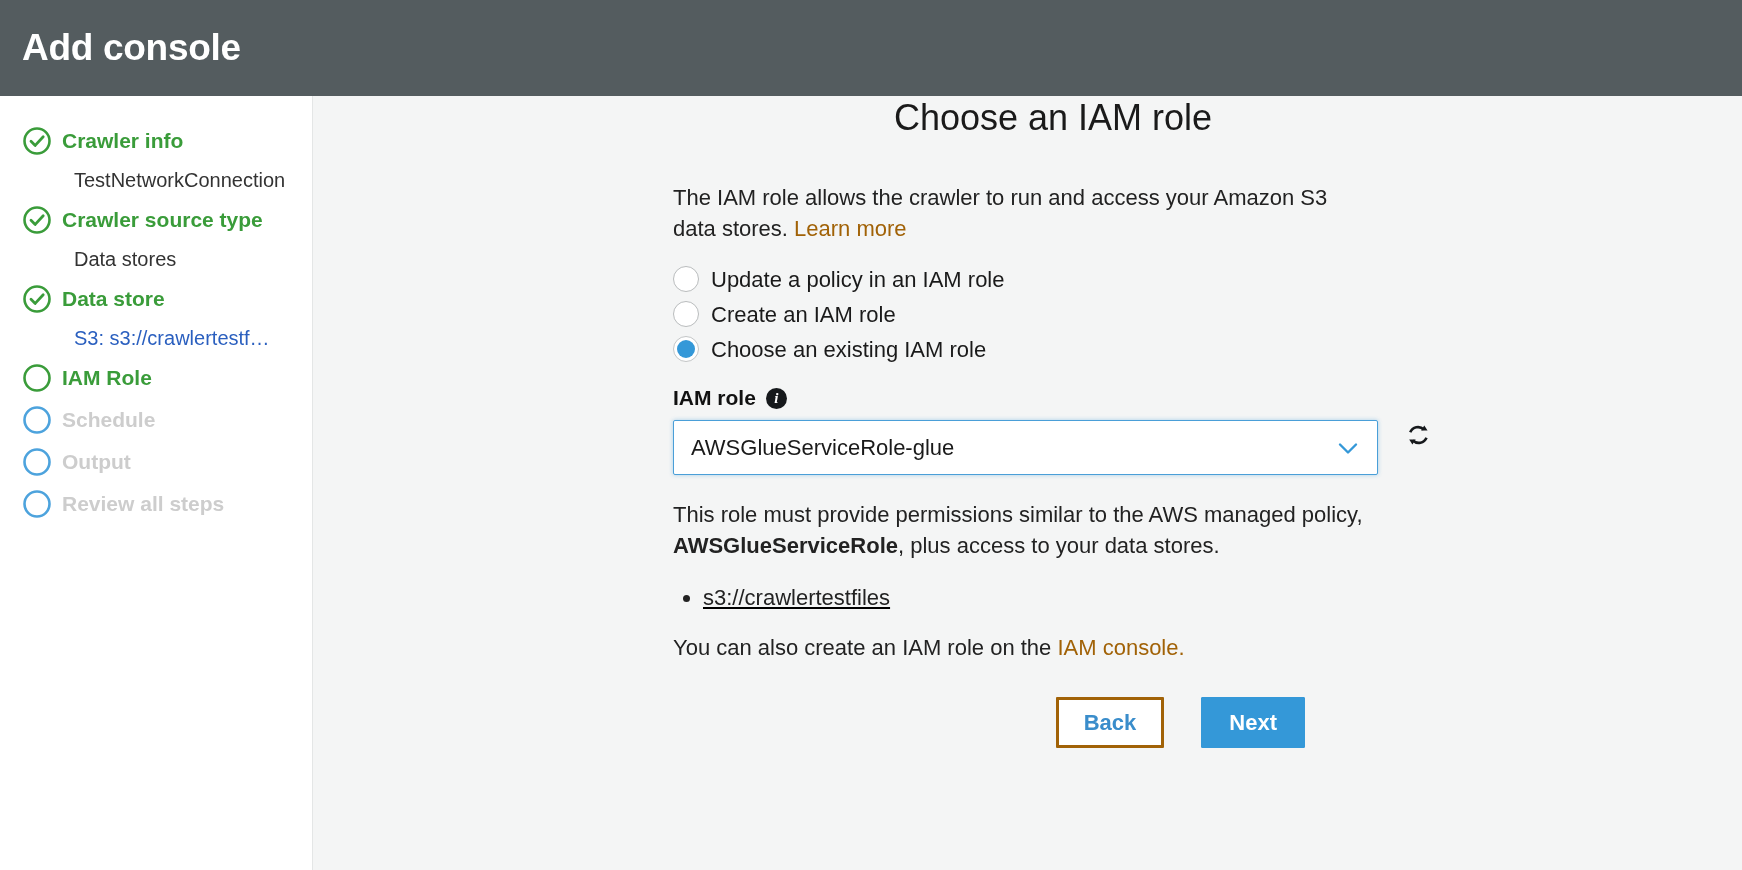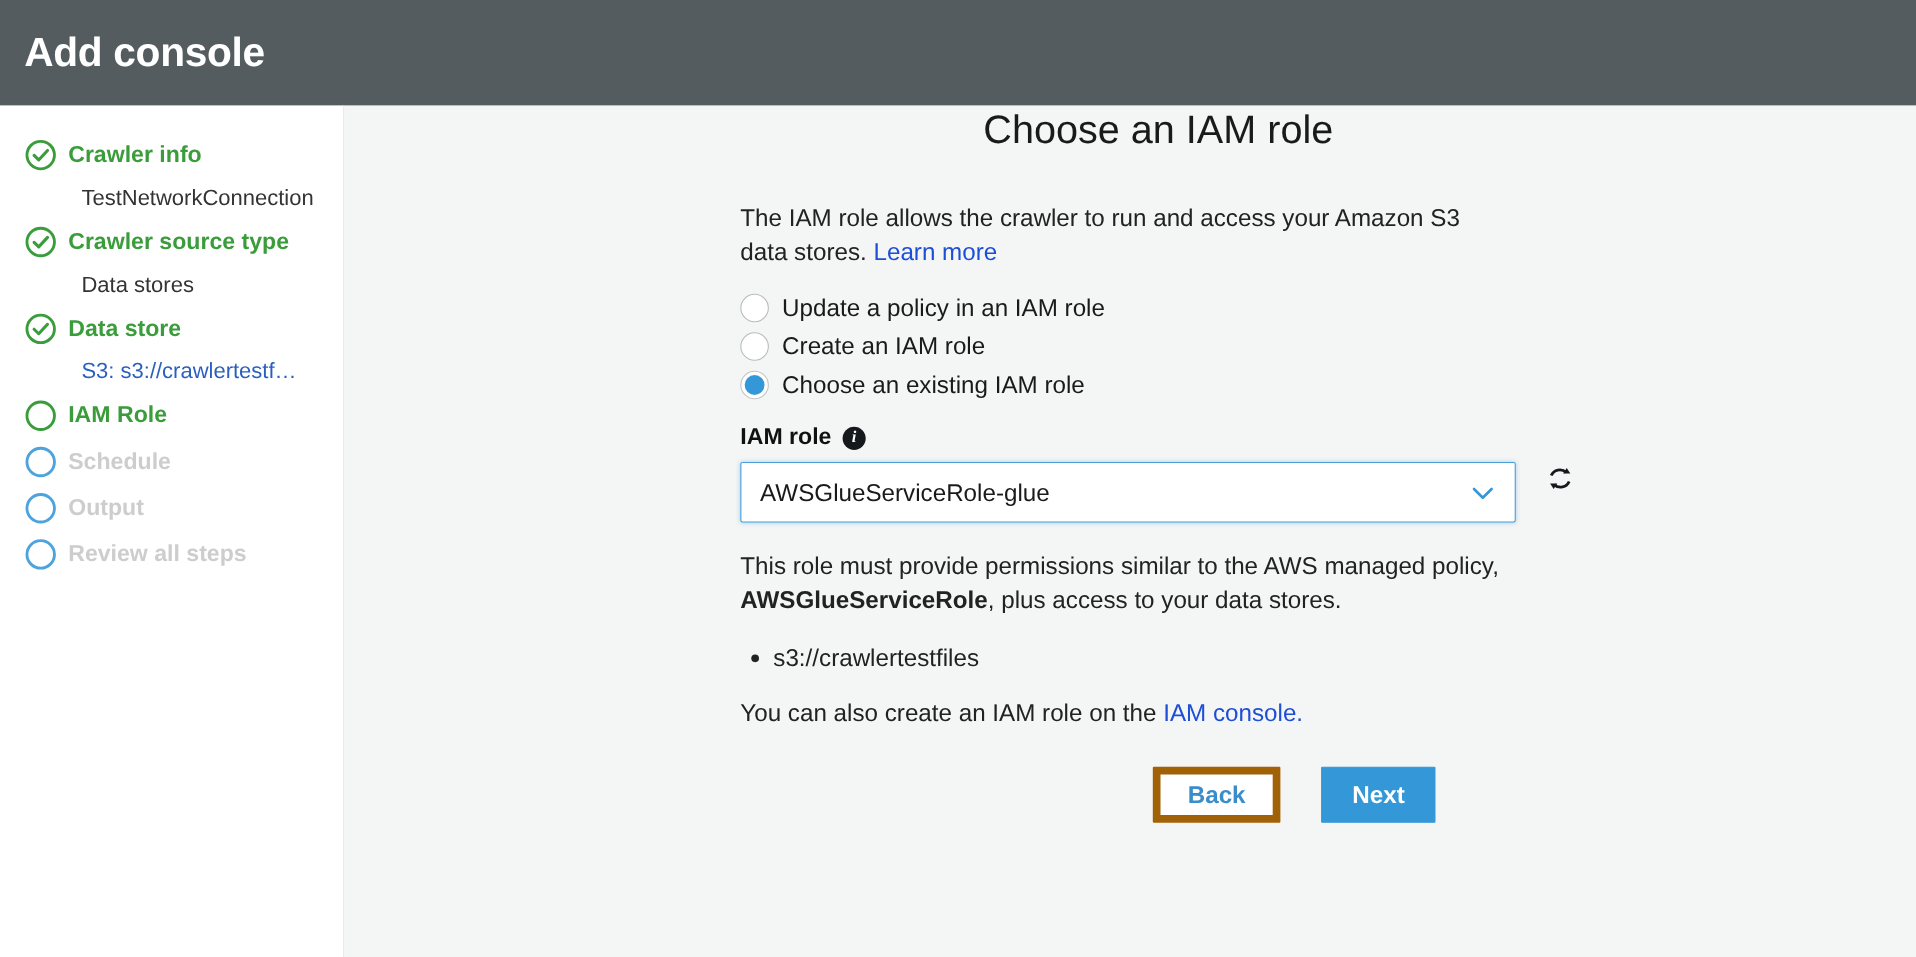--- a/index.html
+++ b/index.html
@@ -97,25 +97,25 @@
     margin: 0 0 42px 0;
     line-height: 44px;
   }
   .intro {
     font-size: 22px;
     line-height: 31px;
     color: #222222;
     margin: 0 0 22px 0;
     max-width: 700px;
   }
-  a.lnk { color: #1d4ed8; text-decoration: none; cursor: pointer; }
+  a.lnk { color: #a16207; text-decoration: none; cursor: pointer; }
 
   .radio-row {
     display: flex;
-    align-items: center;
+    align-items: flex-start;
     margin-bottom: 7px;
   }
   .radio {
     width: 26px; height: 26px;
     border-radius: 50%;
     border: 1px solid #b9bcbd;
     background: #ffffff;
     margin-right: 12px;
     flex: 0 0 26px;
     position: relative;
@@ -189,20 +189,21 @@
     color: #222222;
     margin: 24px 0 0 0;
     max-width: 720px;
   }
   .desc b { font-weight: bold; }
 
   ul.bullets {
     margin: 22px 0 0 0;
     padding-left: 30px;
     list-style: disc;
+    text-decoration: underline;
   }
   ul.bullets li {
     font-size: 22px;
     line-height: 30px;
     color: #222222;
   }
 
   .footnote {
     font-size: 22px;
     line-height: 30px;
@@ -221,21 +222,21 @@
     font-weight: bold;
     height: 51px;
     display: inline-flex;
     align-items: center;
     justify-content: center;
     cursor: pointer;
     border-radius: 1px;
   }
   .btn-back {
     background: #ffffff;
-    border: 7px solid #a16207;
+    border: 3px solid #a16207;
     color: #3a8dcb;
     padding: 0 25px;
     margin-right: 37px;
   }
   .btn-next {
     background: #3498d8;
     border: 1px solid #3498d8;
     color: #ffffff;
     padding: 0 27px;
   }

